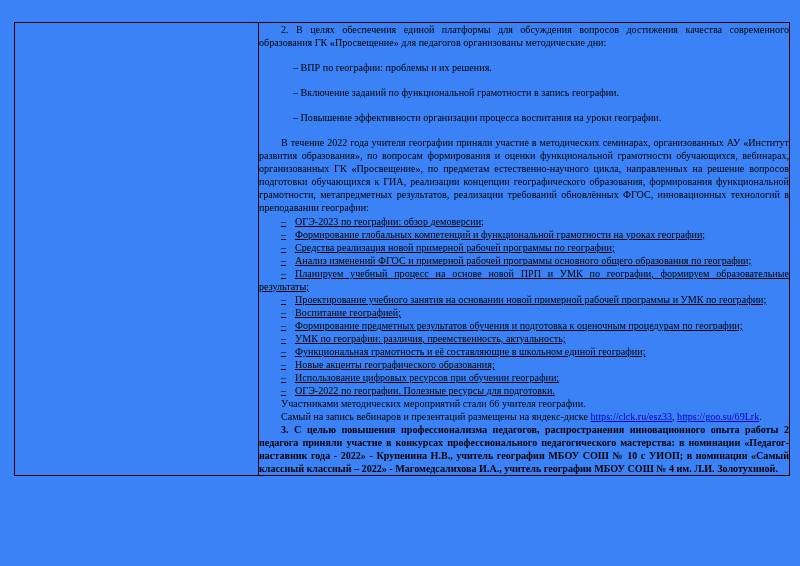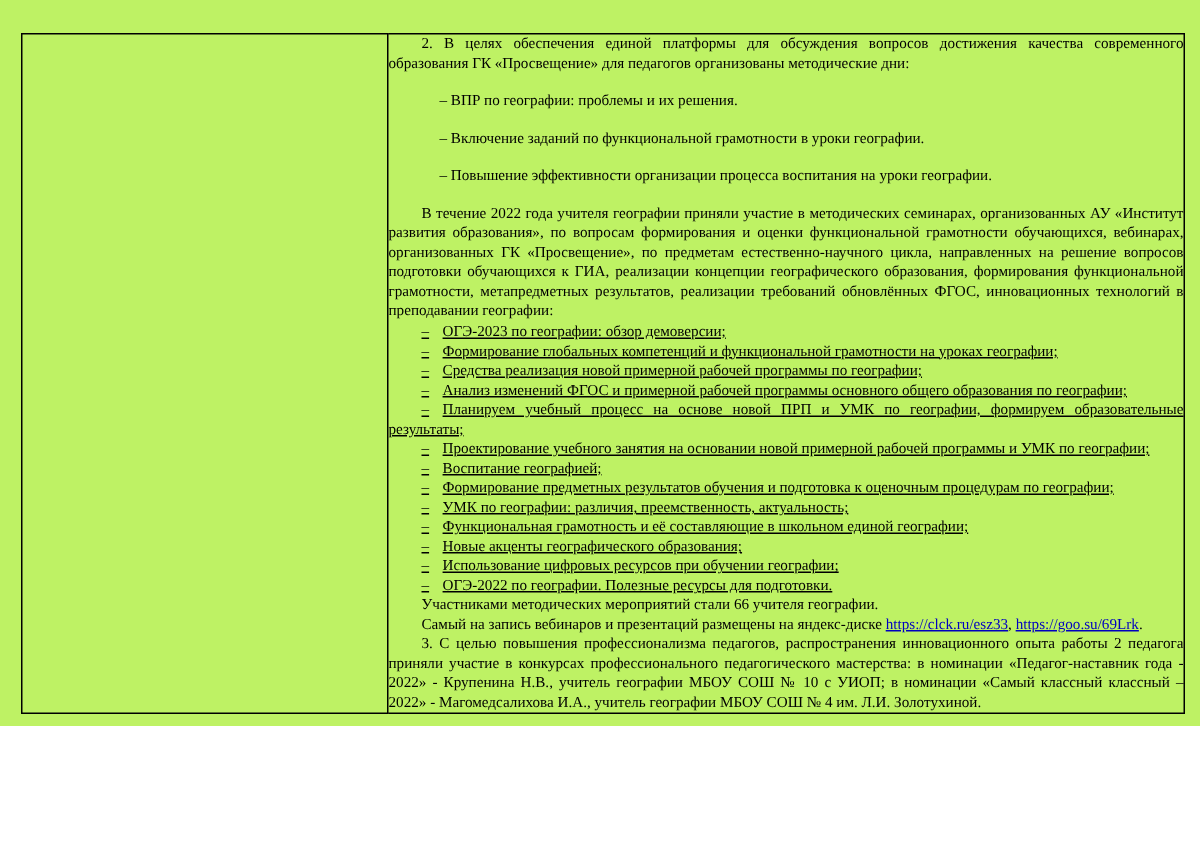--- a/index.html
+++ b/index.html
@@ -11,22 +11,22 @@
     width: 800px;
     height: 566px;
     font-family: "Liberation Serif", "DejaVu Serif", serif;
     color: #000000;
     overflow: hidden;
   }
 
   .page {
     position: relative;
     width: 800px;
-    height: 484px;
-    background: #bef264;
+    height: 566px;
+    background: #3b82f6;
   }
 
   
   .doc-table {
     position: absolute;
     left: 14px;
     top: 22px;
     width: 773px;
     border-collapse: collapse;
     table-layout: fixed;
@@ -69,20 +69,21 @@
   .p-dash-just {
     margin: 0;
     text-indent: 22px;
     text-align: justify;
     text-decoration: underline;
   }
   
   .p-indent:last-child,
   .p-dash:last-child {
     text-align: justify;
+    font-weight: bold;
   }
 
   .dash-gap {
     
     display: inline-block;
     width: 9px;
   }
 
   a.doc-link {
     color: #0000c0;
@@ -104,21 +105,21 @@
 
         <td class="cell-empty"></td>
 
         <td class="cell-content">
           <div class="doc-body">
 
             <p class="p-indent">2. В целях обеспечения единой платформы для обсуждения вопросов достижения качества современного образования ГК «Просвещение» для педагогов организованы методические дни:</p>
 
             <p class="p-dash">– ВПР по географии: проблемы и их решения.</p>
 
-            <p class="p-dash">– Включение заданий по функциональной грамотности в уроки географии.</p>
+            <p class="p-dash">– Включение заданий по функциональной грамотности в запись географии.</p>
 
             <p class="p-dash">– Повышение эффективности организации процесса воспитания на уроки географии.</p>
 
             <p class="p-indent">В течение 2022 года учителя географии приняли участие в методических семинарах, организованных АУ «Институт развития образования», по вопросам формирования и оценки функциональной грамотности обучающихся, вебинарах, организованных ГК «Просвещение», по предметам естественно-научного цикла, направленных на решение вопросов подготовки обучающихся к ГИА, реализации концепции географического образования,  формирования функциональной грамотности, метапредметных результатов, реализации требований обновлённых ФГОС, инновационных технологий в преподавании географии:</p>
 
             <p class="p-dash-just"><span>–</span><span class="dash-gap"></span><span>ОГЭ-2023 по географии: обзор демоверсии;</span></p>
 
             <p class="p-dash-just"><span>–</span><span class="dash-gap"></span><span>Формирование глобальных компетенций и функциональной грамотности на уроках географии;</span></p>
 
             <p class="p-dash-just"><span>–</span><span class="dash-gap"></span><span>Средства реализация новой примерной рабочей программы по географии;</span></p>

